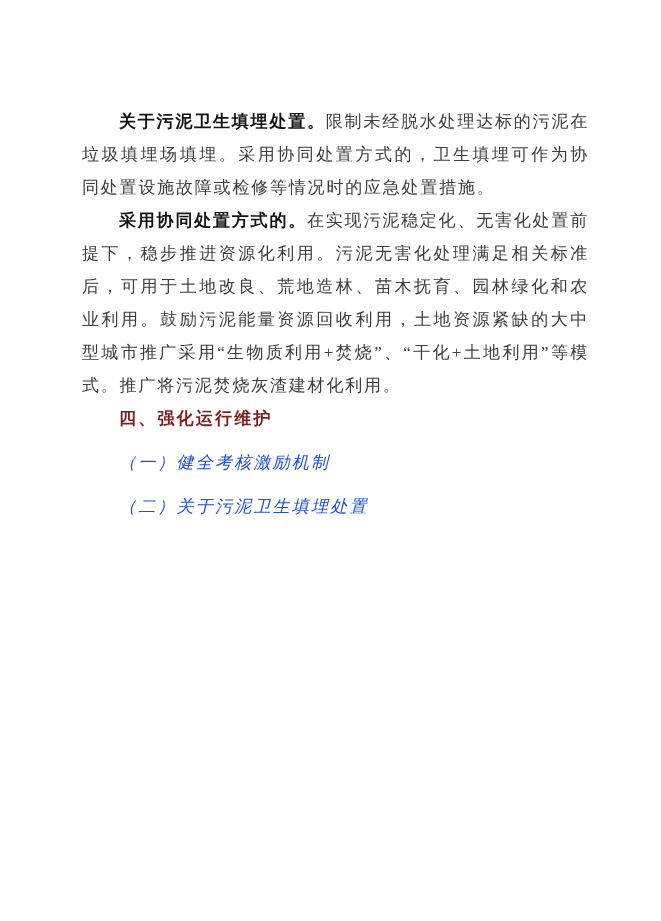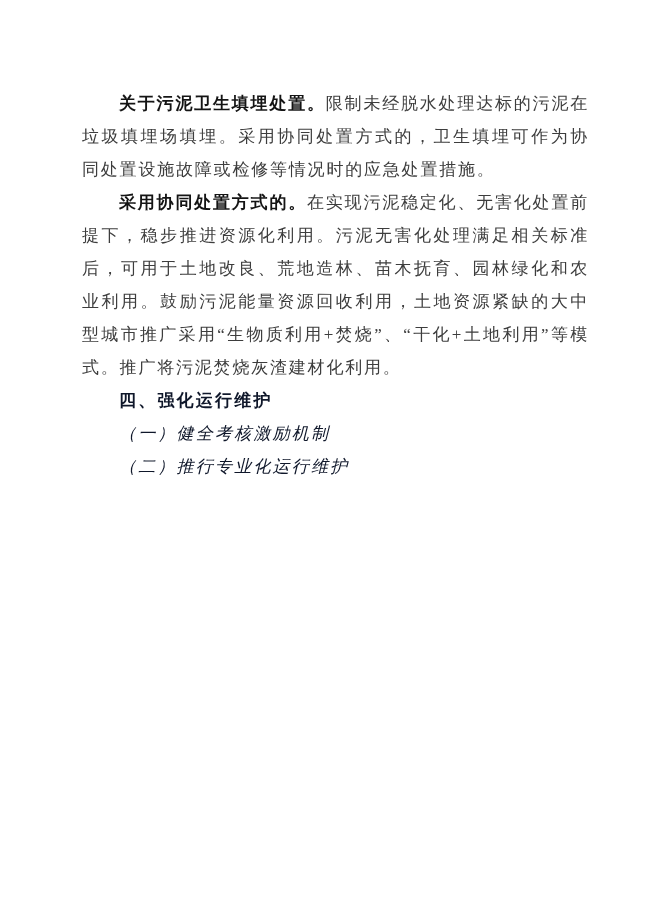--- a/index.html
+++ b/index.html
@@ -11,21 +11,21 @@
     position: relative;
     width: 661px;
     height: 921px;
     background: #ffffff;
     overflow: hidden;
     font-family: "Liberation Serif", serif;
   }
   .content {
     position: absolute;
     left: 82px;
-    top: 87px;
+    top: 105px;
     width: 507px;
   }
   .content p {
     margin: 0;
     padding: 0;
     font-size: 17px;
     line-height: 33px;
     letter-spacing: 1.8px;
     text-align: justify;
     text-indent: 37px;
@@ -33,33 +33,34 @@
     word-break: break-all;
   }
   .content p.body b {
     font-weight: bold;
     color: #141414;
     letter-spacing: 1.8px;
   }
   .content p.heading {
     font-family: "Liberation Sans", sans-serif;
     font-weight: bold;
-    color: #0f172a;
+    color: #7f1d1d;
     letter-spacing: 2.2px;
   }
   .content p.subheading {
     font-style: italic;
-    color: #0f172a;
+    color: #1d4ed8;
     letter-spacing: 2.2px;
+    margin-top: 11px;
   }
 </style>
 </head>
 <body>
 
 <div class="page">
   <div class="content">
       <p class="body"><b>关于污泥卫生填埋处置。</b>限制未经脱水处理达标的污泥在垃圾填埋场填埋。采用协同处置方式的，卫生填埋可作为协同处置设施故障或检修等情况时的应急处置措施。</p>
       <p class="body"><b>采用协同处置方式的。</b>在实现污泥稳定化、无害化处置前提下，稳步推进资源化利用。污泥无害化处理满足相关标准后，可用于土地改良、荒地造林、苗木抚育、园林绿化和农业利用。鼓励污泥能量资源回收利用，土地资源紧缺的大中型城市推广采用“生物质利用+焚烧”、“干化+土地利用”等模式。推广将污泥焚烧灰渣建材化利用。</p>
       <p class="heading">四、强化运行维护</p>
       <p class="subheading">（一）健全考核激励机制</p>
-      <p class="subheading">（二）推行专业化运行维护</p>
+      <p class="subheading">（二）关于污泥卫生填埋处置</p>
     </div>
 </div>
 
 </body></html>

